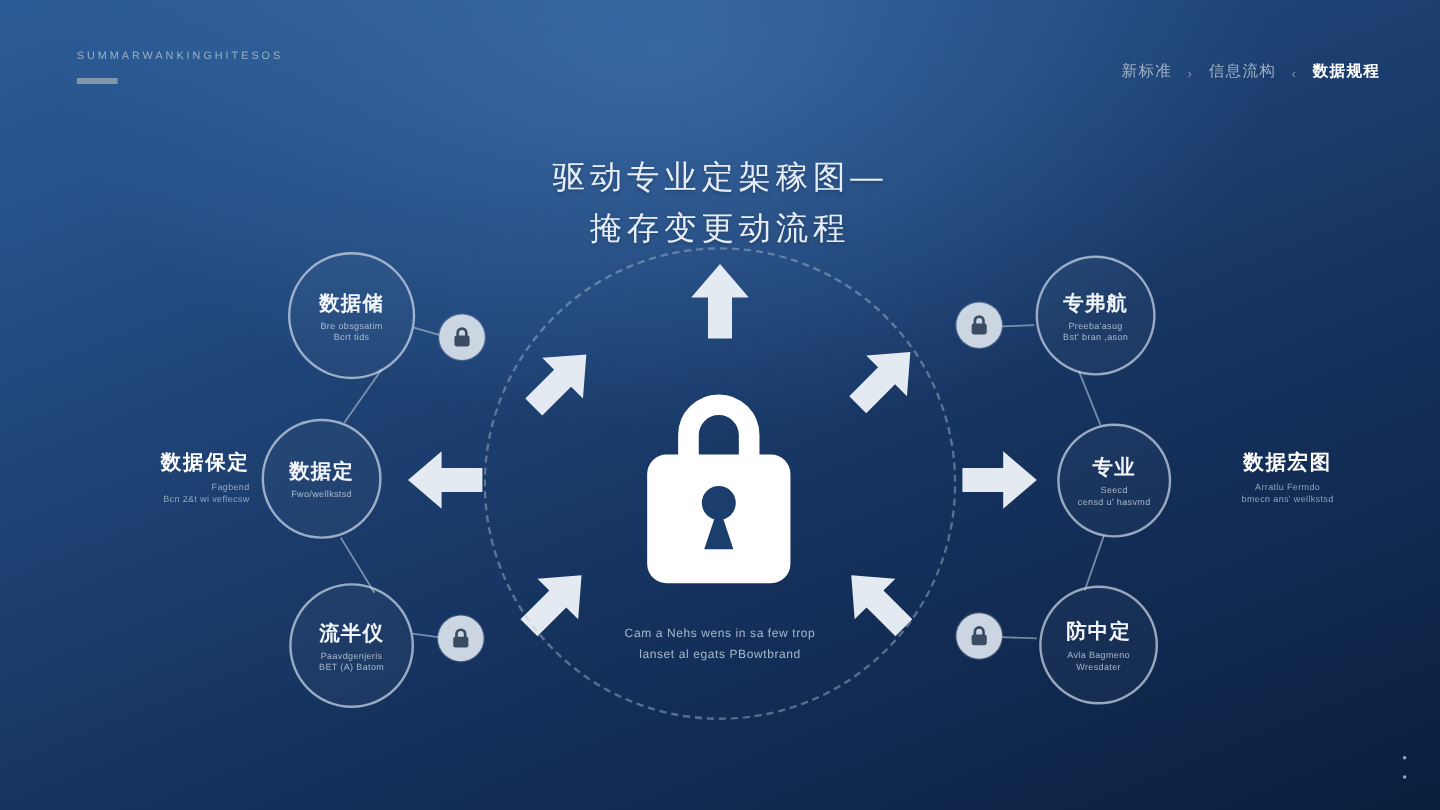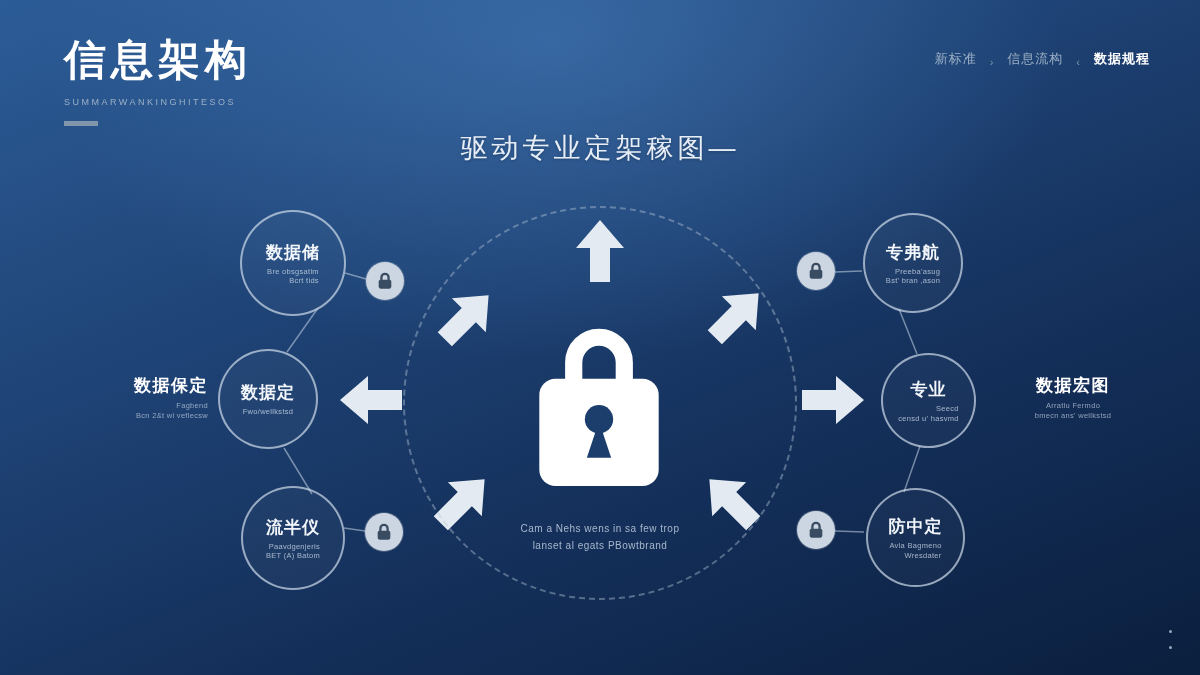--- a/index.html
+++ b/index.html
@@ -29,21 +29,21 @@
                  border:2px dashed rgba(186,201,217,0.42);border-radius:50%;}
   .lock-center{position:absolute;left:537px;top:316px;width:124px;height:172px;}
   .center-caption{position:absolute;left:400px;top:520px;width:400px;text-align:center;
                   font-size:10px;color:rgba(208,221,236,0.78);white-space:pre-line;
                   line-height:1.7;letter-spacing:0.5px;}
   .node{position:absolute;border-radius:50%;border:2px solid rgba(206,219,233,0.7);
         display:flex;flex-direction:column;align-items:center;justify-content:center;
         text-align:center;color:#f2f6fb;background:rgba(255,255,255,0.03);box-sizing:border-box;}
   .node-label{font-size:17px;font-weight:700;letter-spacing:1px;}
   .node-caption{font-size:7.5px;color:rgba(214,226,240,0.72);white-space:pre-line;
-                line-height:1.25;margin-top:3px;letter-spacing:0.3px;text-align:right;}
+                line-height:1.25;margin-top:3px;letter-spacing:0.3px;}
   #node-lt{left:240px;top:210px;width:106px;height:106px;}
   #node-lm{left:218px;top:349px;width:100px;height:100px;}
   #node-lb{left:241px;top:486px;width:104px;height:104px;}
   #node-rt{left:863px;top:213px;width:100px;height:100px;}
   #node-rm{left:881px;top:353px;width:95px;height:95px;}
   #node-rb{left:866px;top:488px;width:99px;height:99px;}
   .lock-badge{position:absolute;width:38px;height:38px;border-radius:50%;background:#ccd6e2;
               display:flex;align-items:center;justify-content:center;
               box-shadow:0 0 0 1px rgba(255,255,255,0.18);}
   #badge-lt{left:366px;top:262px;}
@@ -59,35 +59,35 @@
   .pagination{position:absolute;right:28px;bottom:26px;display:flex;flex-direction:column;
               gap:13px;align-items:center;}
   .pagination .dot{width:3px;height:3px;border-radius:50%;background:#93a7bc;}
 </style>
 </head>
 <body>
 
 <div class="slide">
 
   <div class="title-block">
-    <h1 class="title">信息架构</h1>
     <div class="subtitle">SUMMARWANKINGHITESOS</div>
     <div class="title-dash"></div>
   </div>
 
   <nav class="nav">
     <span class="nav-item">新标准</span>
     <span class="sep">›</span>
     <span class="nav-item">信息流构</span>
     <span class="sep">‹</span>
     <span class="nav-item active">数据规程</span>
   </nav>
 
   <div class="heading">
     <div>驱动专业定架稼图—</div>
+    <div>掩存变更动流程</div>
   </div>
 
   <svg class="overlay" width="1200" height="675" viewBox="0 0 1200 675">
     <g stroke="rgba(198,213,229,0.55)" stroke-width="1.5" fill="none">
       <path d="M318 308 L287 352"></path>
       <path d="M284 448 L312 494"></path>
       <path d="M345 273 L366 279"></path>
       <path d="M344 528 L365 531"></path>
       <path d="M899 309 L917 354"></path>
       <path d="M920 446 L904 492"></path>

